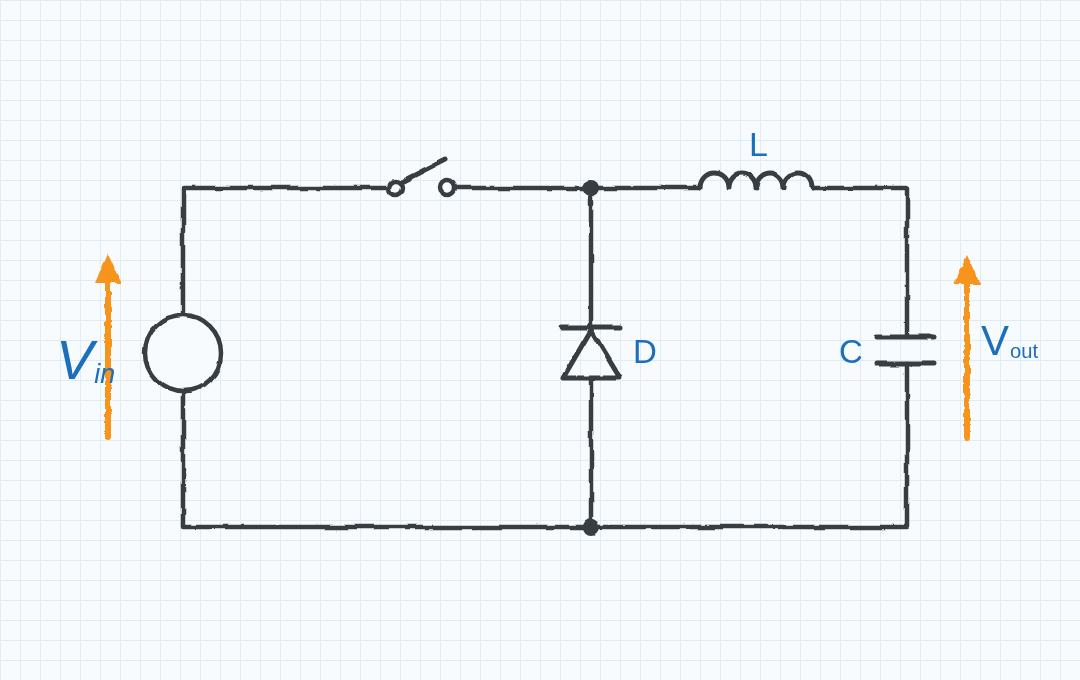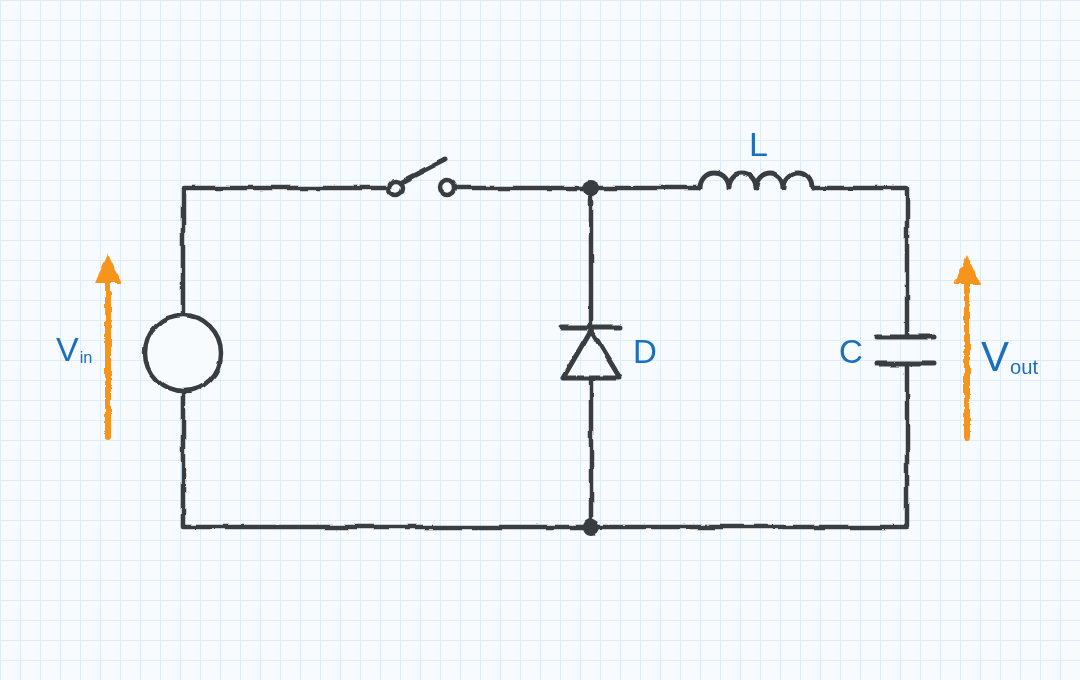--- a/index.html
+++ b/index.html
@@ -25,22 +25,22 @@
   .ink-stroke{stroke:var(--ink);fill:none;stroke-linecap:round;stroke-linejoin:round;}
   .ink-fill{fill:var(--ink);stroke:none;}
   .paper-fill{fill:var(--paper);}
   .orange-stroke{stroke:var(--arrow-orange);fill:none;stroke-linecap:round;}
   .orange-fill{fill:var(--arrow-orange);stroke:none;}
   .clabel{
     position:absolute;color:var(--label-blue);
     white-space:nowrap;line-height:1;user-select:none;
   }
   .clabel .sub{font-size:0.48em;position:relative;top:0.14em;margin-left:1px;}
-  .lbl-vin {left:56px;  top:332px; font-size:34px;}
-  .lbl-vout{left:981px; top:336px; font-size:42px;}
+  .lbl-vin {left:56px;  top:332px; font-size:56px;font-style:italic;}
+  .lbl-vout{left:981px; top:320px; font-size:42px;}
   .lbl-l   {left:749px; top:127px; font-size:34px;}
   .lbl-d   {left:633px; top:335px; font-size:33px;}
   .lbl-c   {left:839px; top:335px; font-size:33px;}
 </style>
 </head>
 <body>
 
 <div class="stage">
 
   <svg class="circuit" width="1080" height="680" viewBox="0 0 1080 680">

